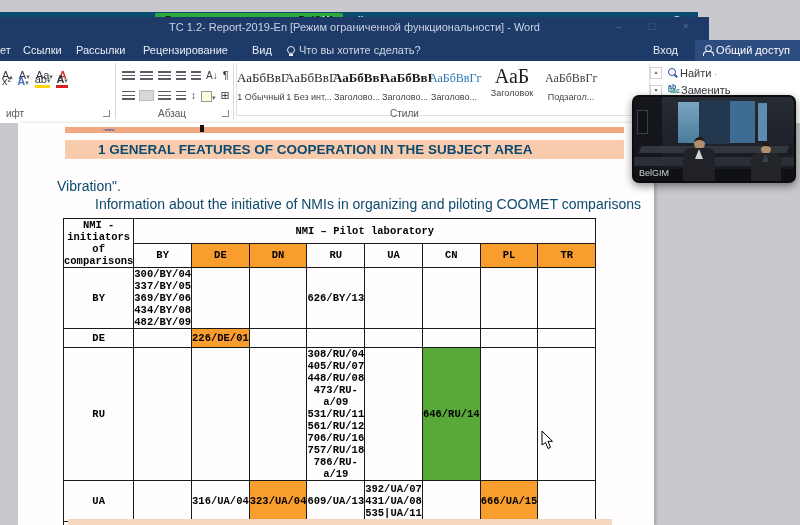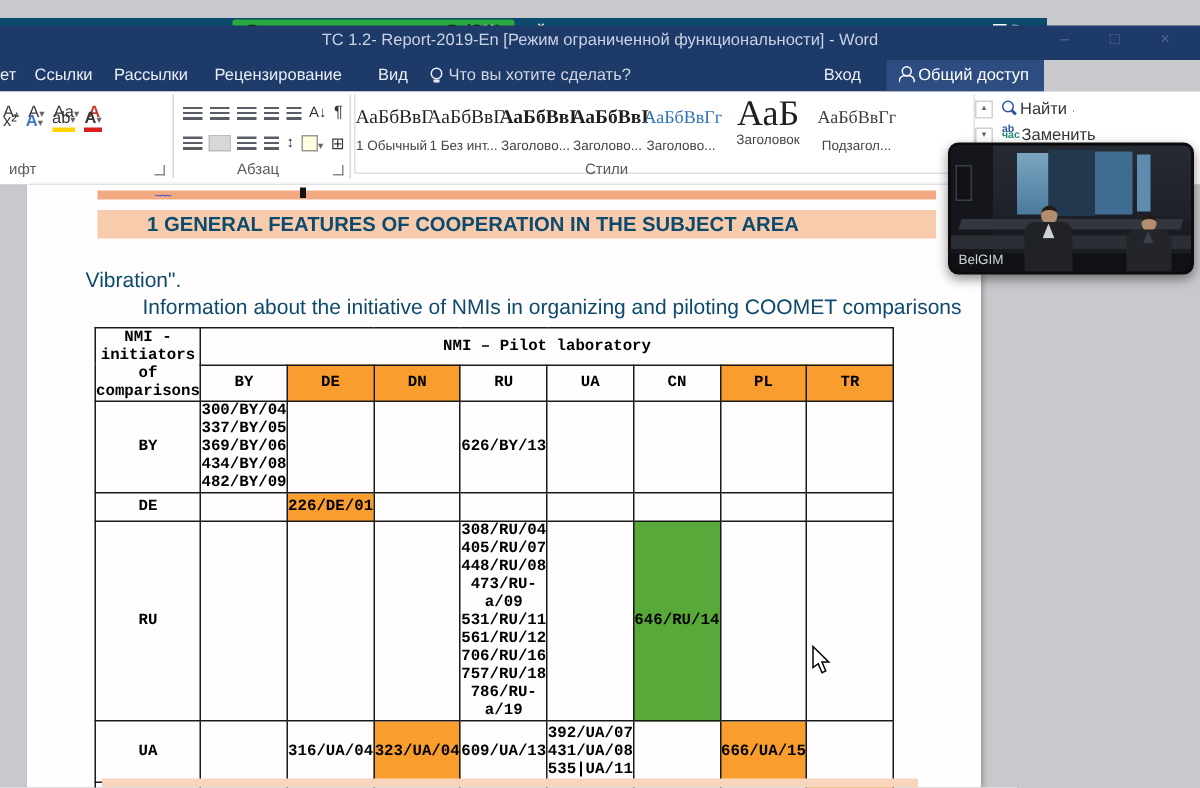--- a/index.html
+++ b/index.html
@@ -14,26 +14,26 @@
   .share-settings{left:322px;top:1px;height:15px;line-height:15px;color:#e8e8e8;
     font-size:10px;font-weight:bold;}
   .share-view{right:6px;top:1px;height:15px;line-height:15px;color:#dcdcdc;font-size:10px;}
   .grid-icon{display:inline-block;width:9px;height:8px;margin-right:3px;vertical-align:-1px;
     background:
       linear-gradient(#fff,#fff) 0 0/9px 2px no-repeat,
       repeating-linear-gradient(to right,#cfcfcf 0 2px,transparent 2px 3.5px) 0 3px/9px 5px no-repeat,
       repeating-linear-gradient(#cfcfcf 0 1.5px,transparent 1.5px 3px) 0 3px/9px 5px no-repeat;}
 
   
-  .title-bar{left:0;top:17px;width:800px;height:23px;background:#1e3a69;}
+  .title-bar{left:0;top:17px;width:709px;height:23px;background:#1e3a69;}
   .title-text{width:100%;text-align:center;top:4px;color:#c9d3e4;font-size:11px;}
   .win-controls{right:8px;top:3px;color:#56688f;font-size:11px;letter-spacing:12px;}
 
   
-  .tab-row{left:0;top:40px;width:696px;height:21px;background:#1e3a69;color:#e9edf4;font-size:11px;}
+  .tab-row{left:0;top:40px;width:800px;height:21px;background:#1e3a69;color:#e9edf4;font-size:11px;}
   .tab{top:4px;}
   .share-chip{right:0;top:0;height:21px;line-height:21px;background:#2d4c80;color:#fff;
     padding:0 10px 0 8px;font-size:11px;}
   .signin{right:122px;top:4px;color:#e9edf4;font-size:11px;}
   .person-icon{display:inline-block;width:9px;height:9px;position:relative;margin-right:4px;}
   .person-icon:before{content:"";position:absolute;left:2px;top:0;width:5px;height:5px;border-radius:50%;border:1px solid #fff;}
   .person-icon:after{content:"";position:absolute;left:0;top:6px;width:9px;height:4px;border-radius:4px 4px 0 0;border:1px solid #fff;border-bottom:none;}
   .bulb-icon{display:inline-block;width:8px;height:10px;position:relative;margin-right:4px;vertical-align:-2px;}
   .bulb-icon:before{content:"";position:absolute;left:0;top:0;width:6px;height:6px;border-radius:50%;border:1px solid #e9edf4;}
   .bulb-icon:after{content:"";position:absolute;left:2px;top:8px;width:4px;height:2px;background:#e9edf4;}
@@ -188,21 +188,21 @@
     </div>
     <div class="style-card" style="width:48px;">
       <div class="style-sample" style="font-weight:bold;">АаБбВвІ</div>
       <div class="style-label">Заголово...</div>
     </div>
     <div class="style-card" style="width:50px;">
       <div class="style-sample" style="color:#2e74b5;font-size:12px;">АаБбВвГг</div>
       <div class="style-label">Заголово...</div>
     </div>
     <div class="style-card" style="width:66px;padding-top:2px;">
-      <div class="style-sample" style="font-size:24px;line-height:22px;">АаБ</div>
+      <div class="style-sample" style="font-size:20px;line-height:22px;">АаБ</div>
       <div class="style-label" style="margin-top:1px;">Заголовок</div>
     </div>
     <div class="style-card" style="width:52px;">
       <div class="style-sample" style="font-size:12px;color:#404040;">АаБбВвГг</div>
       <div class="style-label">Подзагол...</div>
     </div>
   </div>
   <div class="abs grp-label" style="left:390px;">Стили</div>
   <div class="abs gal-btn" style="top:6px;">▴</div>
   <div class="abs gal-btn" style="top:24px;">▾</div>

